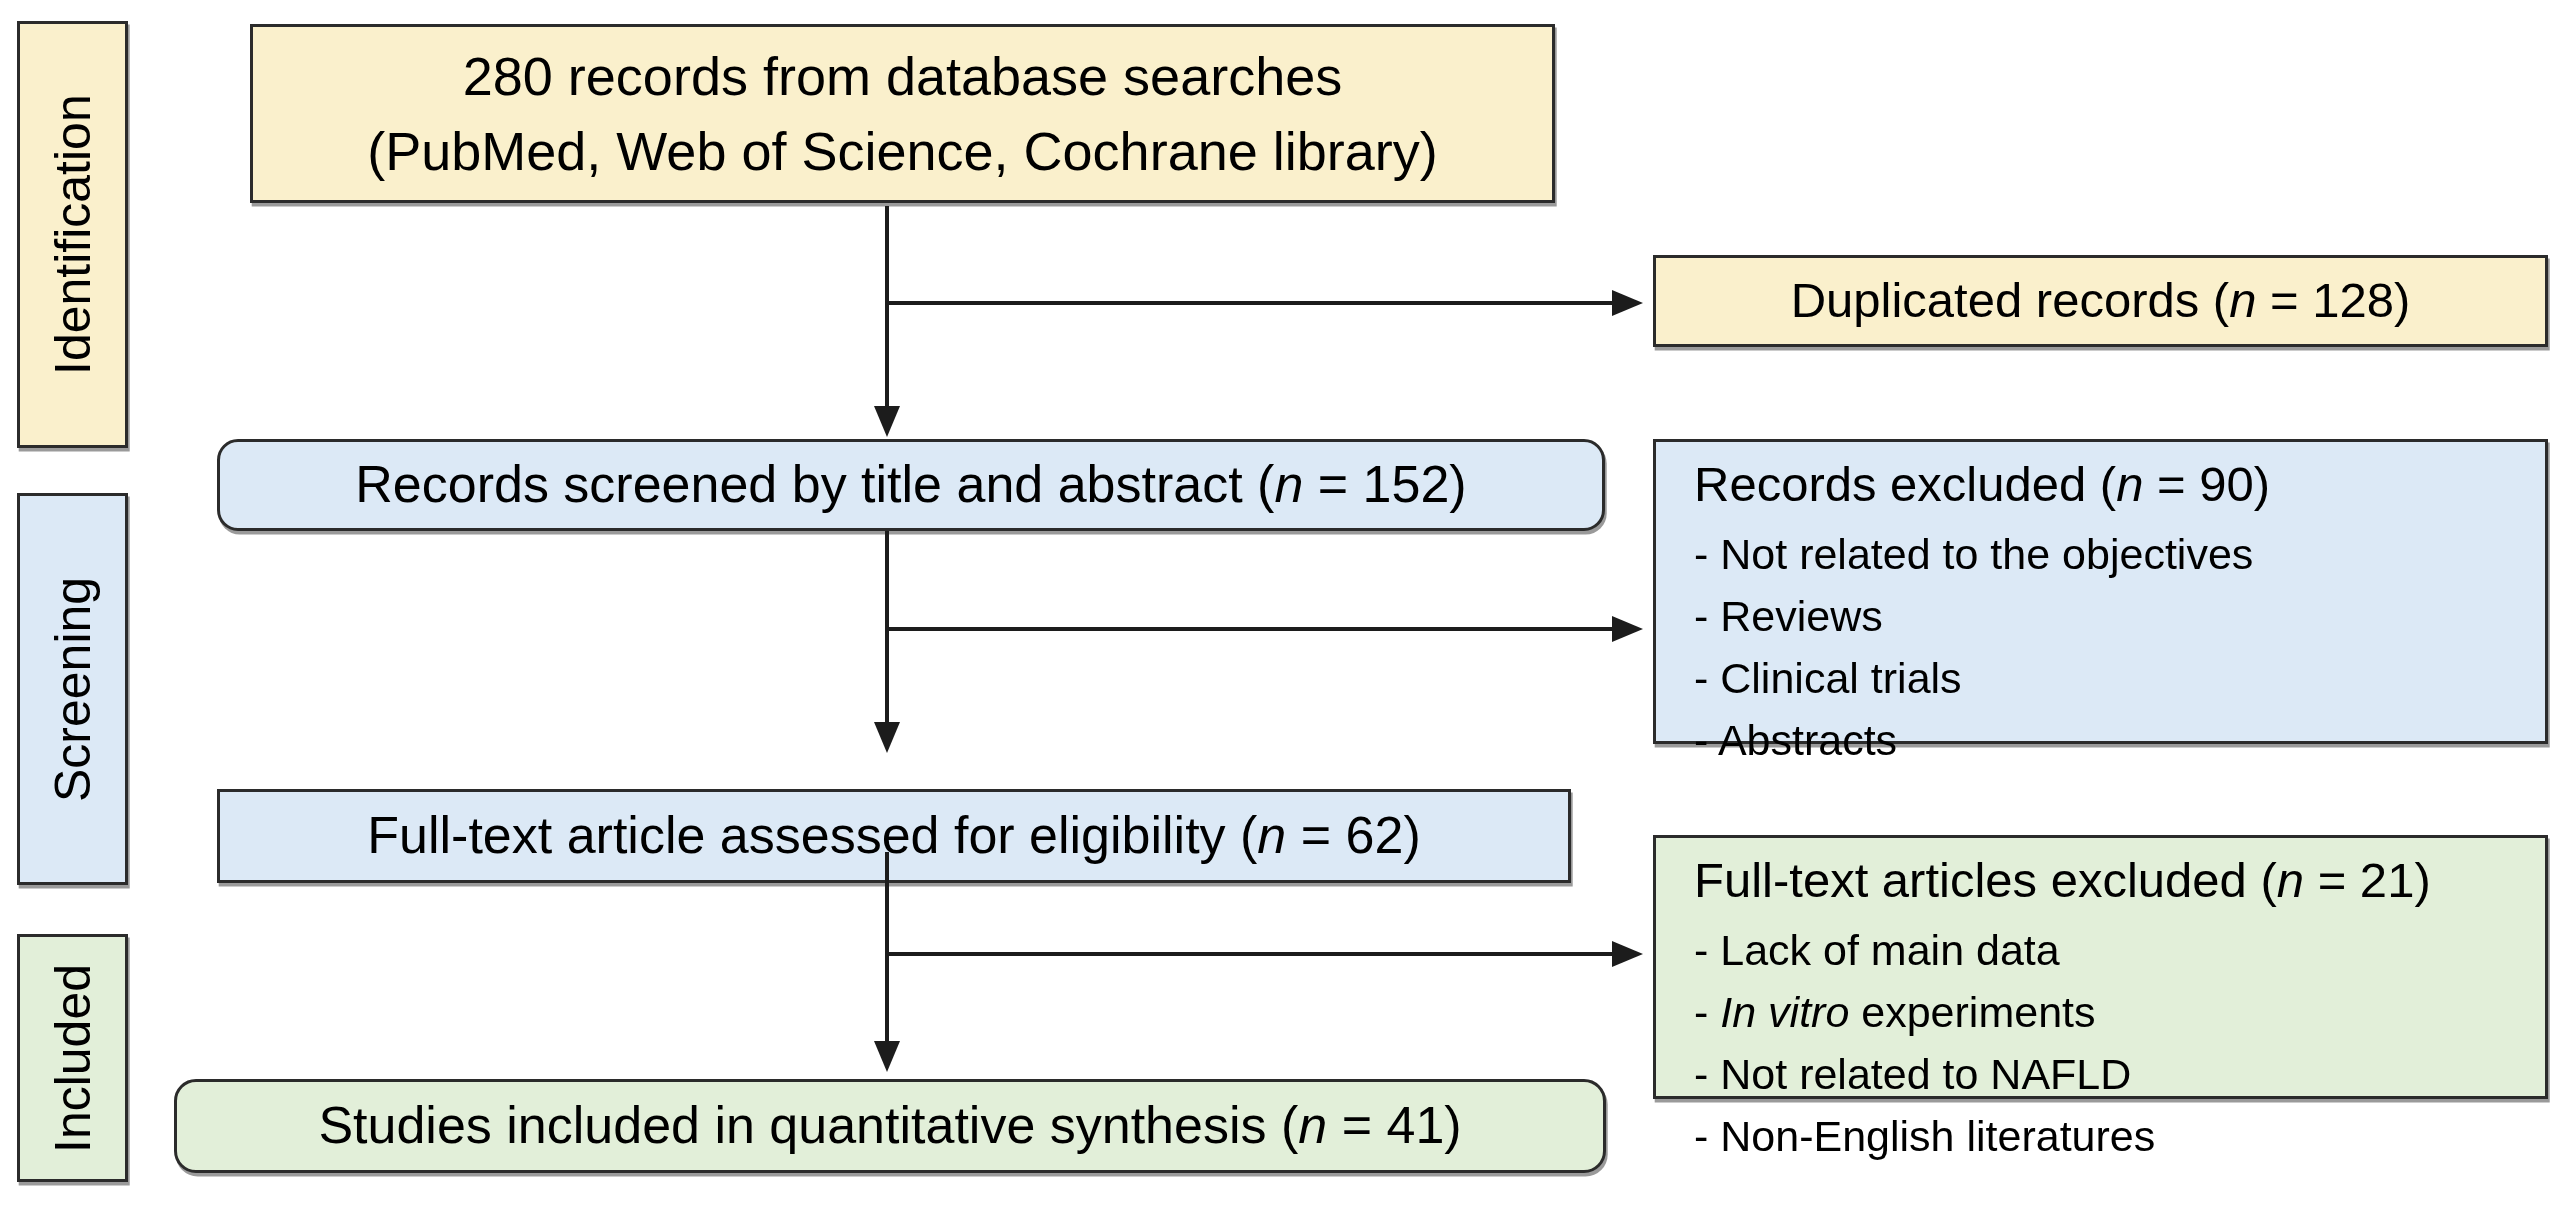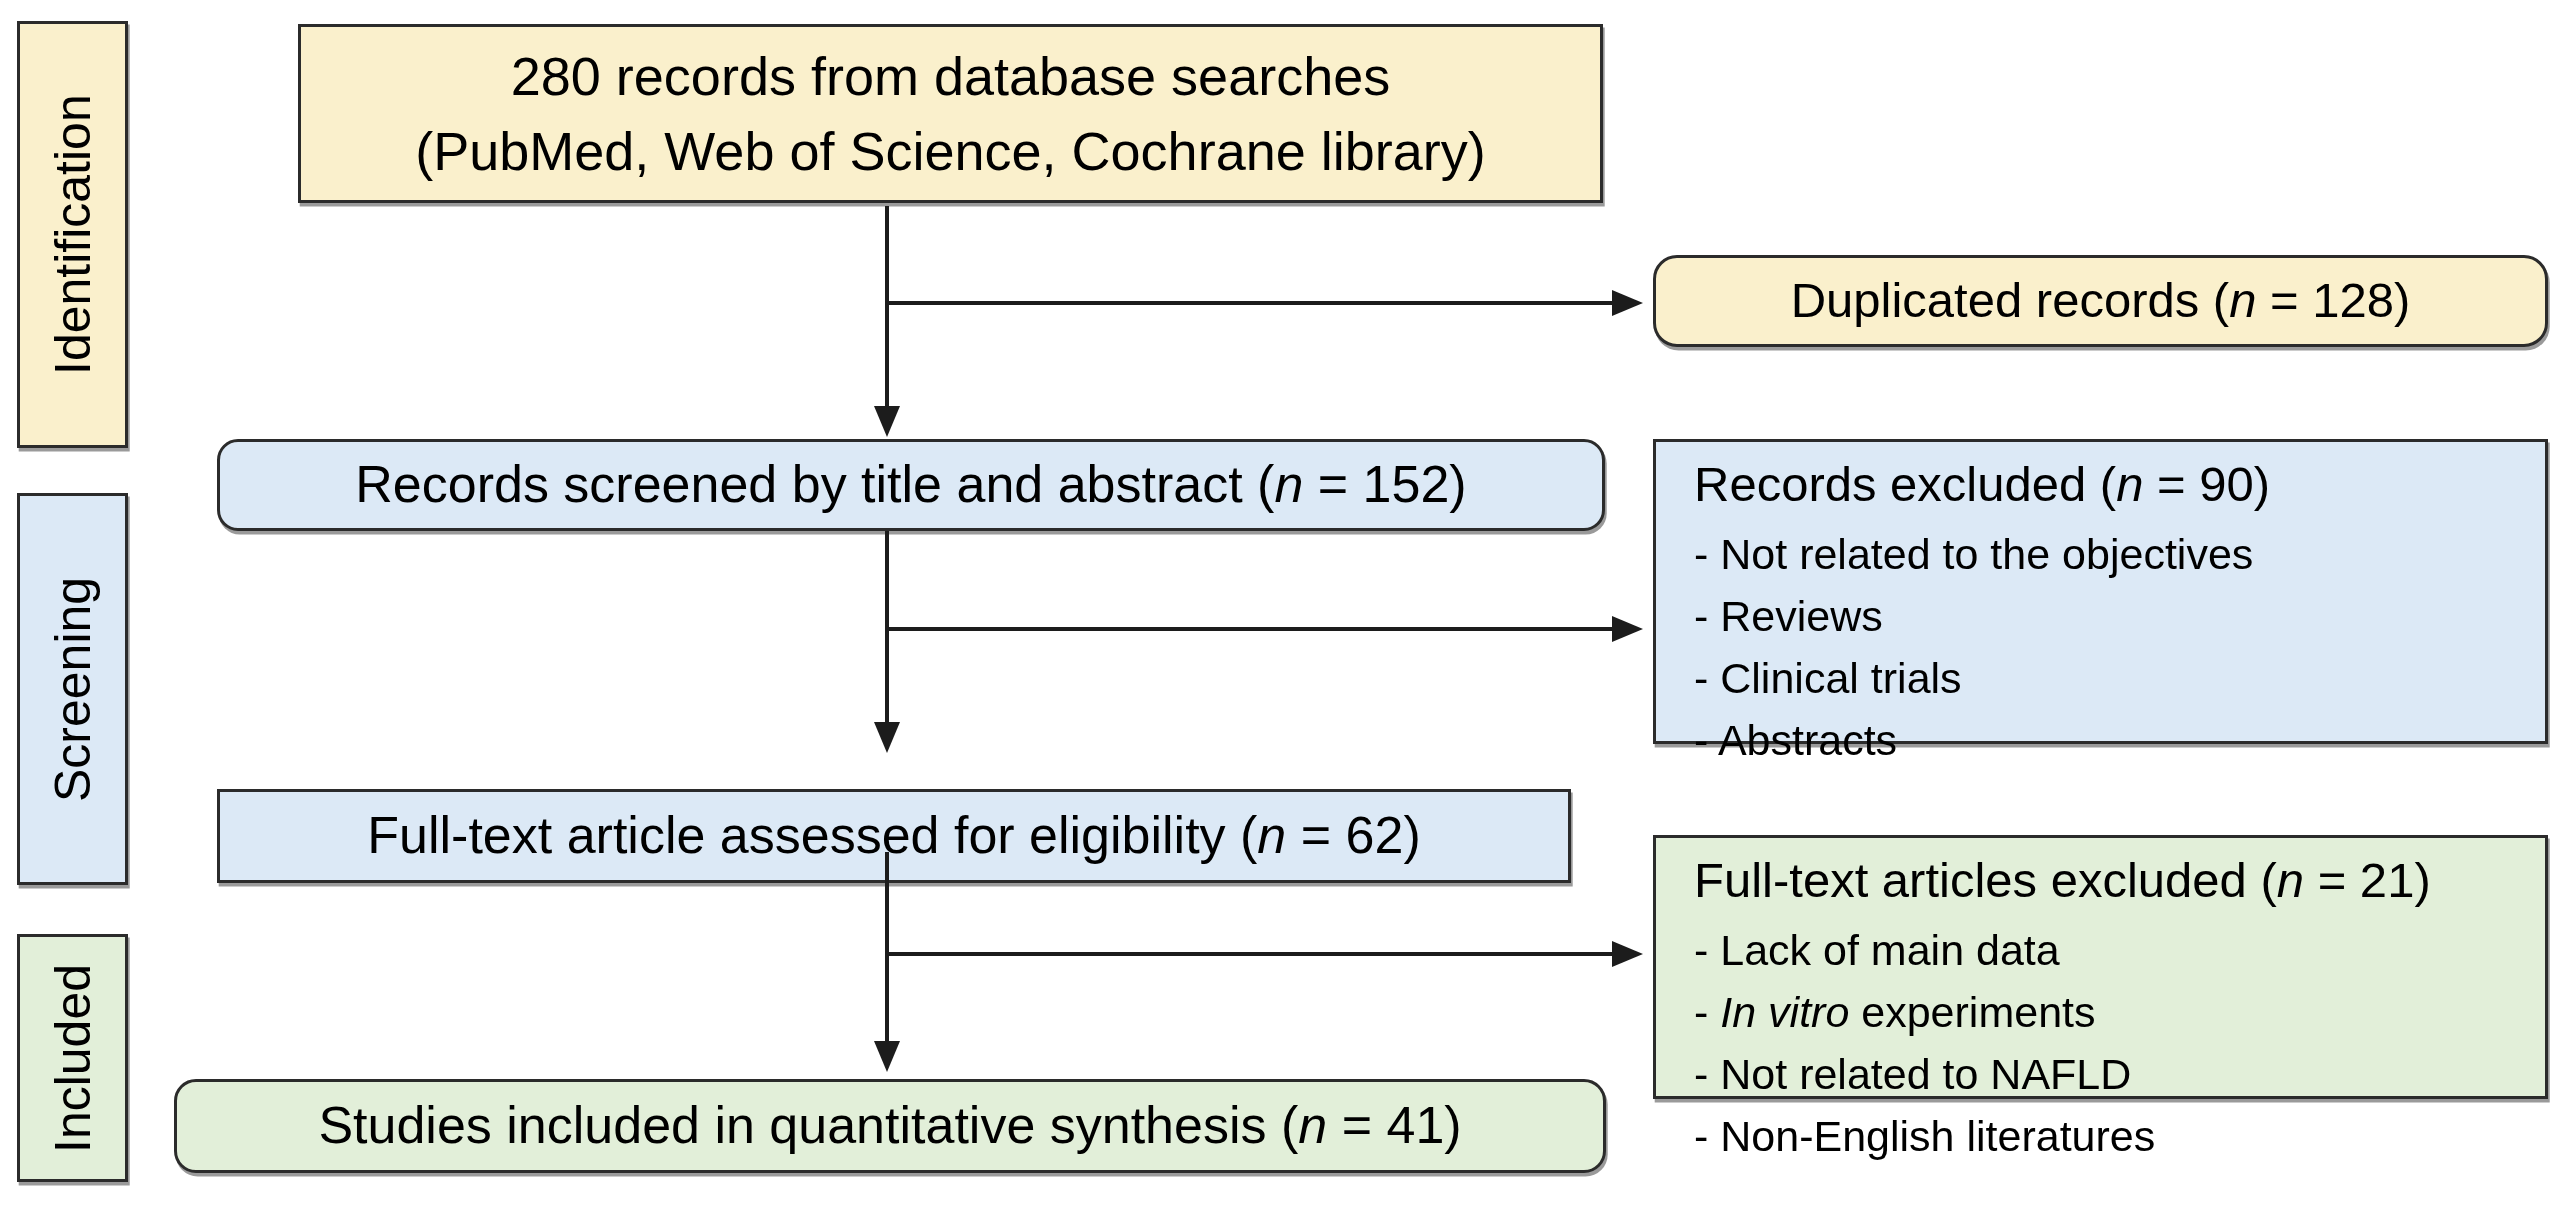--- a/index.html
+++ b/index.html
@@ -41,26 +41,26 @@
   .head-right{
     position:absolute; width:0; height:0;
     border-top:13px solid transparent; border-bottom:13px solid transparent;
     border-left:31px solid var(--arrow);
   }
   
   #stage-identification{left:17.4px; top:21px; width:111px; height:427px;}
   #stage-screening{left:17.4px; top:493px; width:111px; height:392px;}
   #stage-included{left:17.4px; top:934px; width:111px; height:248px;}
   
-  #box-identified{left:250px; top:24px; width:1305px; height:179px;margin-left:48px;}
+  #box-identified{left:250px; top:24px; width:1305px; height:179px;}
   #box-screened{left:217px; top:439px; width:1388px; height:92px;border-radius:21px;}
   #box-fulltext{left:217px; top:757px; width:1354px; height:94px;margin-top:32px;}
   #box-included-studies{left:174px; top:1079px; width:1432px; height:94px;border-radius:22px;}
   
-  #box-duplicated{left:1653px; top:255px; width:895px; height:92px;border-radius:24px;}
+  #box-duplicated{left:1653px; top:255px; width:895px; height:92px;}
   #box-records-excluded{left:1653px; top:439px; width:895px; height:305px; align-items:flex-start;}
   #box-ft-excluded{left:1653px; top:835px; width:895px; height:264px; align-items:flex-start;}
   
   #a1-line{left:885px; top:206px; height:201px;}
   #a1-head{left:874px; top:406px;}
   #b1-line{left:887px; top:301px; width:727px;}
   #b1-head{left:1612px; top:290px;}
   #a2-line{left:885px; top:531px; height:193px;}
   #a2-head{left:874px; top:722px;}
   #b2-line{left:887px; top:627px; width:727px;}

